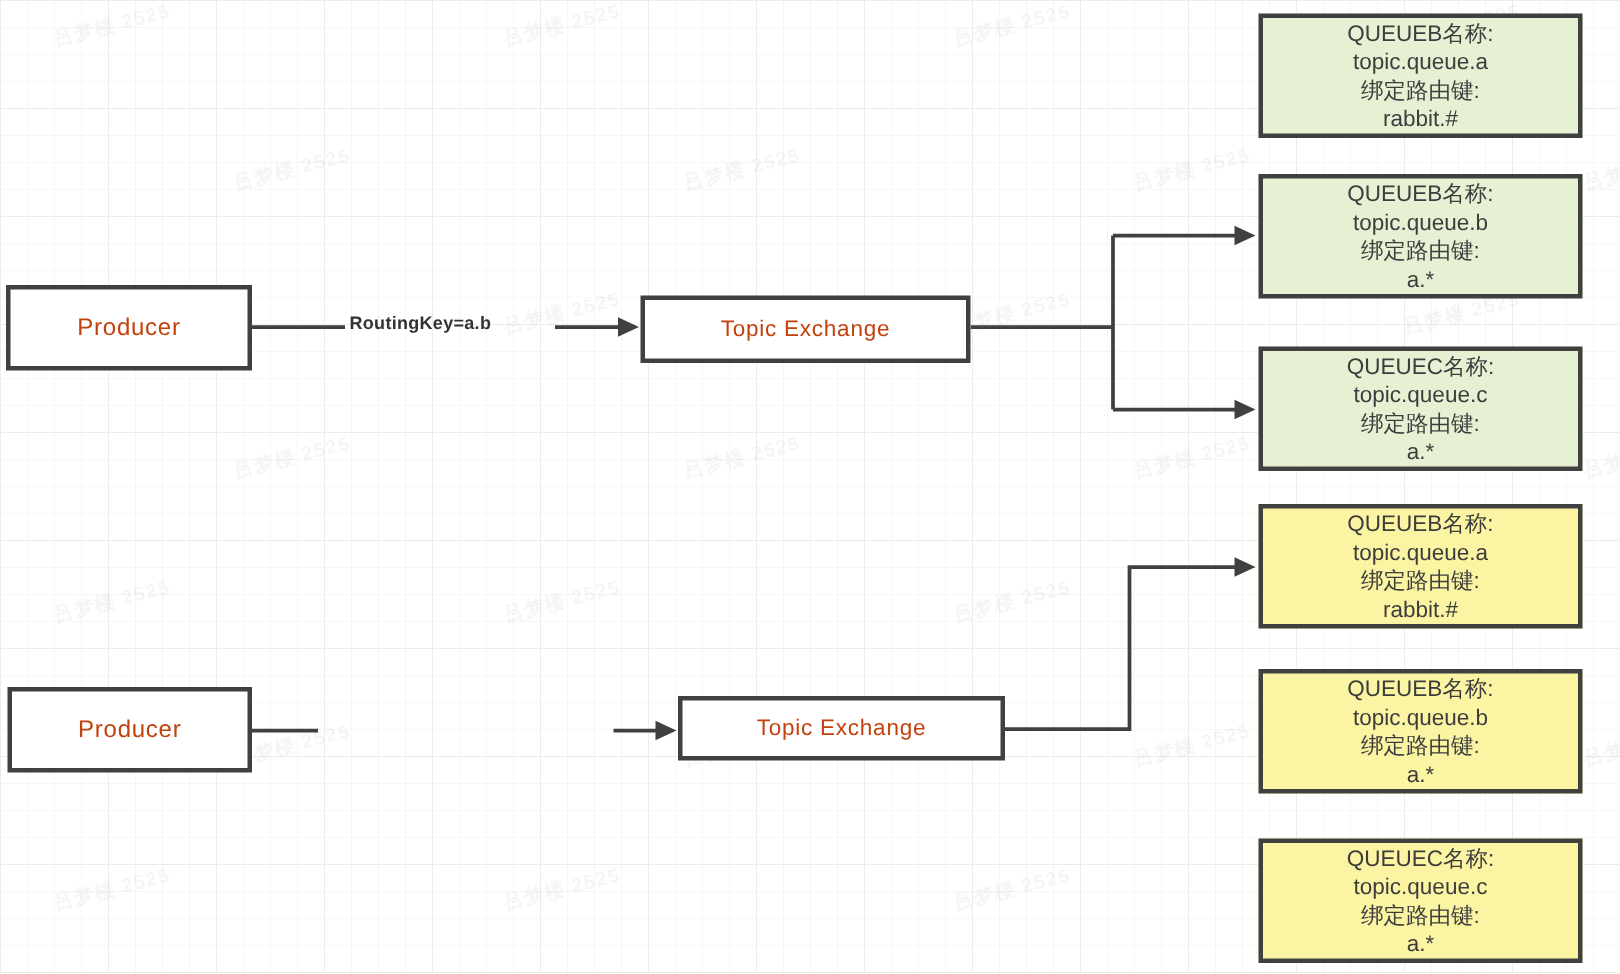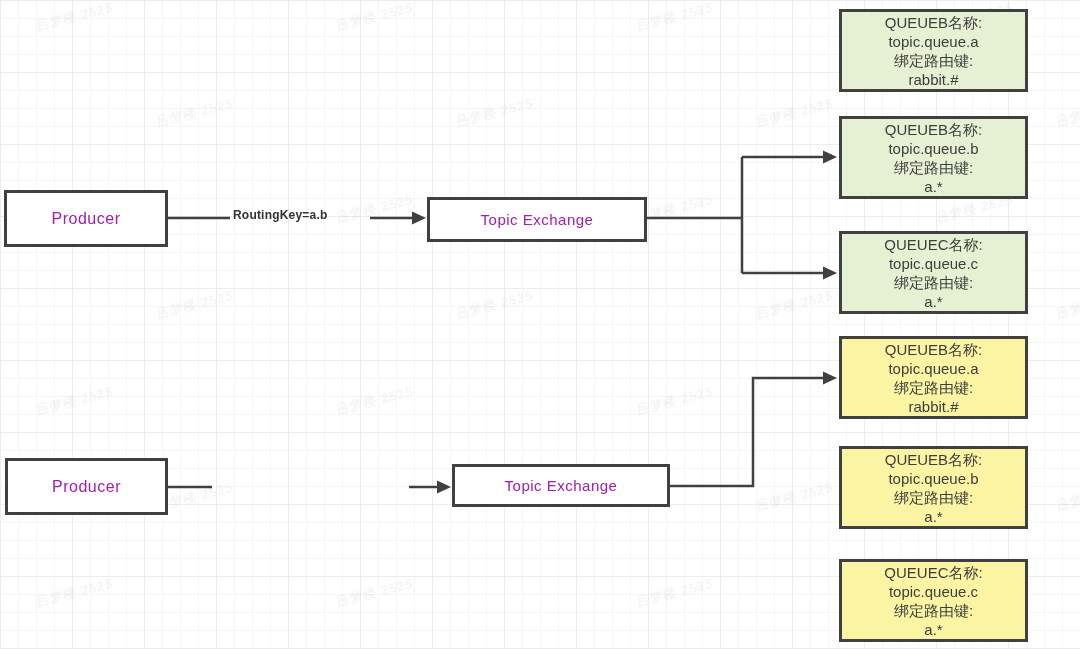--- a/index.html
+++ b/index.html
@@ -19,34 +19,34 @@
     position:absolute; white-space:nowrap;
     transform:rotate(-14deg);
     color:rgba(70,70,70,0.055);
     font-size:13px; font-weight:bold; letter-spacing:1px;
   }
   .connectors { position:absolute; left:0; top:0; }
   .shape {
     position:absolute; box-sizing:border-box;
     background:#ffffff; border:3px solid #404040;
     display:flex; align-items:center; justify-content:center;
-    color:#a21caf; font-size:16px; letter-spacing:0.5px;
+    color:#c2410c; font-size:16px; letter-spacing:0.5px;
   }
   .producer-1 { left:4px;  top:190px; width:164px; height:57px; }
   .producer-2 { left:5px;  top:458px; width:163px; height:57px; }
   .exchange-1 { left:427px; top:197px; width:220px; height:45px; font-size:15px; }
   .exchange-2 { left:452px; top:464px; width:218px; height:43px; font-size:15px; }
   .arrow-label {
     position:absolute; white-space:nowrap;
     font-weight:bold; font-size:12px; color:#333333; letter-spacing:0.2px;
   }
   .label-1 { left:233px; top:208px; }
   .label-2 { left:214px; top:477px; }
   .queue {
-    position:absolute; left:839px; width:189px; height:83px;
+    position:absolute; left:839px; width:216px; height:83px;
     box-sizing:border-box; border:3px solid #404040;
     display:flex; flex-direction:column; align-items:center; justify-content:center;
     text-align:center; color:#3d3d3d; font-size:15px; line-height:19px;
   }
   .q1 { top:9px; }   .q2 { top:116px; } .q3 { top:231px; }
   .q4 { top:336px; } .q5 { top:446px; } .q6 { top:559px; }
   .ql { display:block; }
 </style>
 </head>
 <body>

